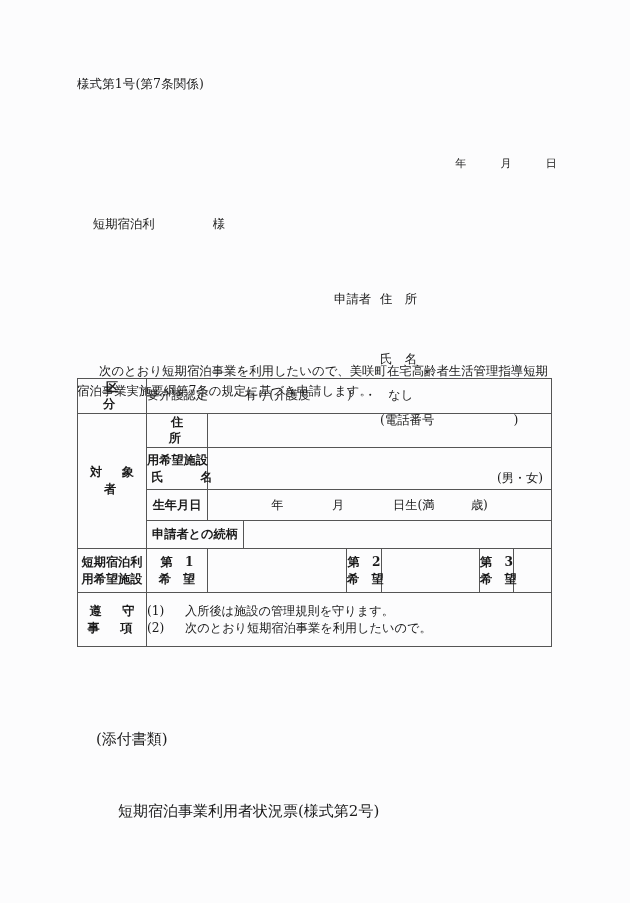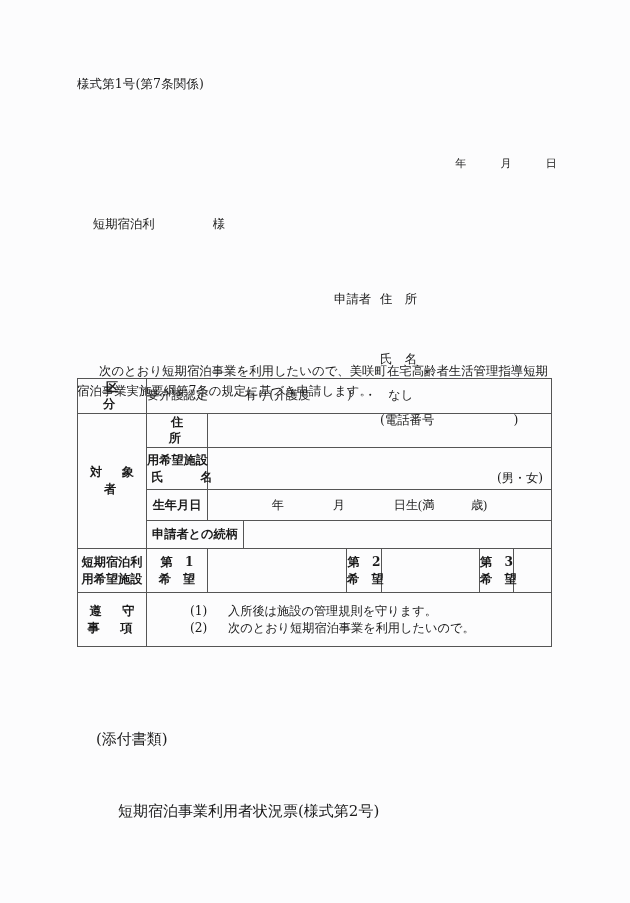--- a/index.html
+++ b/index.html
@@ -124,31 +124,30 @@
     position: absolute;
     right: 8px;
     bottom: 2px;
     font-size: 12.2px;
     white-space: pre;
   }
   .birth-cell {
     text-align: center;
     padding-right: 14px;
     white-space: pre;
-    font-family: Liberation Serif, serif;
   }
   .kubun-cell {
     padding-left: 46px;
     white-space: pre;
   }
   .obs-cell {
     padding: 4px 0 4px 10px;
     vertical-align: middle;
   }
-  .obs-cell .line { display: block; white-space: pre; margin-left: 43px; }
+  .obs-cell .line { display: block; white-space: pre; }
   .obs-cell .num { display: inline-block; width: 38px; }
 
   
   #attachments {
     left: 96px;
     top: 679px;
     font-size: 15px;
     line-height: 1.6;
   }
   #attachments .att-title { display: block; }

